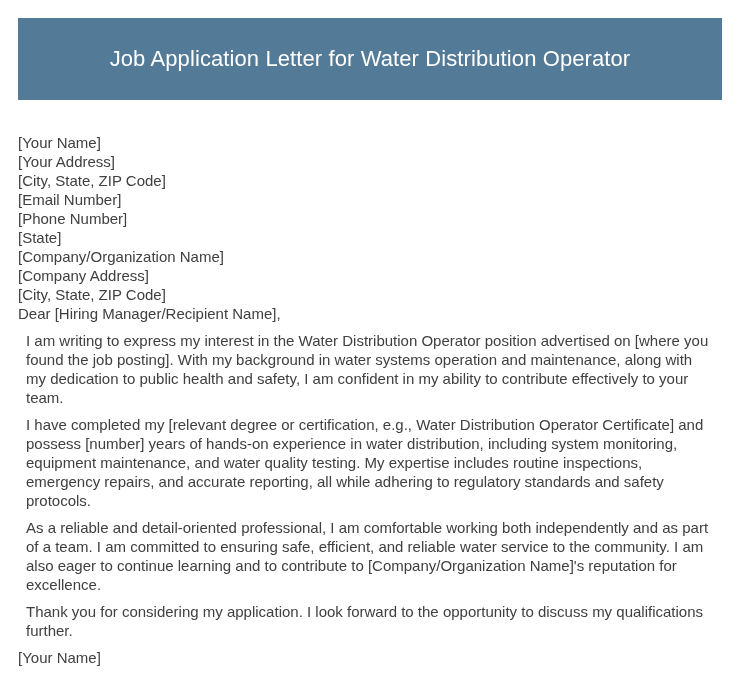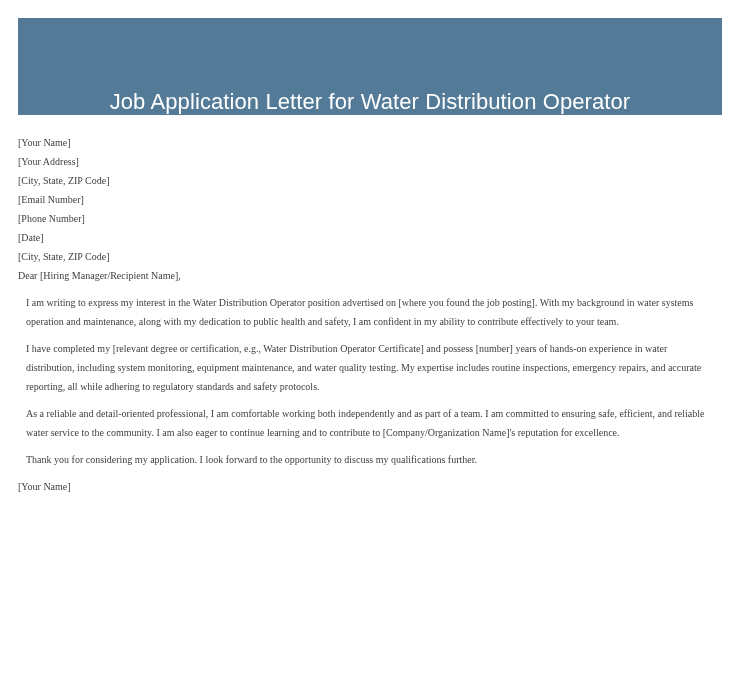--- a/index.html
+++ b/index.html
@@ -20,24 +20,24 @@
     height: 686px;
     background: #ffffff;
     box-sizing: border-box;
   }
 
   .header-bar {
     position: absolute;
     left: 18px;
     top: 18px;
     width: 704px;
-    height: 97px;
+    height: 82px;
     background: #537a96;
     display: flex;
-    align-items: flex-end;
+    align-items: center;
     justify-content: center;
     box-sizing: border-box;
   }
 
   .header-title {
     color: #ffffff;
     font-family: "Liberation Sans", sans-serif;
     font-size: 22px;
     font-weight: 400;
     line-height: 1.2;
@@ -45,22 +45,22 @@
     letter-spacing: 0.1px;
     white-space: nowrap;
   }
 
   .letter-body {
     position: absolute;
     left: 18px;
     top: 133px;
     width: 704px;
     color: #404040;
-    font-family: Liberation Serif, serif;
-    font-size: 10px;
+    font-family: Liberation Sans, sans-serif;
+    font-size: 15px;
     line-height: 19px;
     text-align: left;
   }
 
   .line {
     margin: 0;
     padding: 0;
     white-space: pre-wrap;
   }
 
@@ -78,22 +78,24 @@
     <div class="header-title">Job Application Letter for Water Distribution Operator</div>
   </div>
 
   <div class="letter-body">
 
     <div class="line">[Your Name]</div>
     <div class="line">[Your Address]</div>
     <div class="line">[City, State, ZIP Code]</div>
     <div class="line">[Email Number]</div>
     <div class="line">[Phone Number]</div>
-    <div class="line">[Date]</div>
+    <div class="line">[State]</div>
 
+    <div class="line">[Company/Organization Name]</div>
+    <div class="line">[Company Address]</div>
     <div class="line">[City, State, ZIP Code]</div>
 
     <div class="line">Dear [Hiring Manager/Recipient Name],</div>
 
     <div class="para">I am writing to express my interest in the Water Distribution Operator position advertised on [where you found the job posting]. With my background in water systems operation and maintenance, along with my dedication to public health and safety, I am confident in my ability to contribute effectively to your team.</div>
     <div class="para">I have completed my [relevant degree or certification, e.g., Water Distribution Operator Certificate] and possess [number] years of hands-on experience in water distribution, including system monitoring, equipment maintenance, and water quality testing. My expertise includes routine inspections, emergency repairs, and accurate reporting, all while adhering to regulatory standards and safety protocols.</div>
     <div class="para">As a reliable and detail-oriented professional, I am comfortable working both independently and as part of a team. I am committed to ensuring safe, efficient, and reliable water service to the community. I am also eager to continue learning and to contribute to [Company/Organization Name]'s reputation for excellence.</div>
     <div class="para">Thank you for considering my application. I look forward to the opportunity to discuss my qualifications further.</div>
 
     <div class="line">[Your Name]</div>

